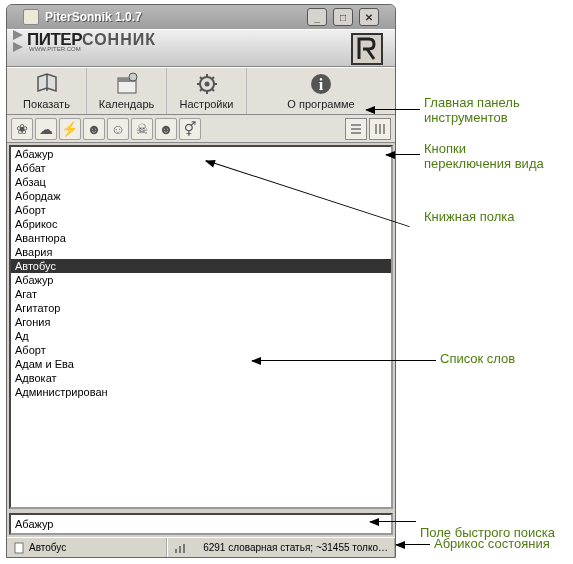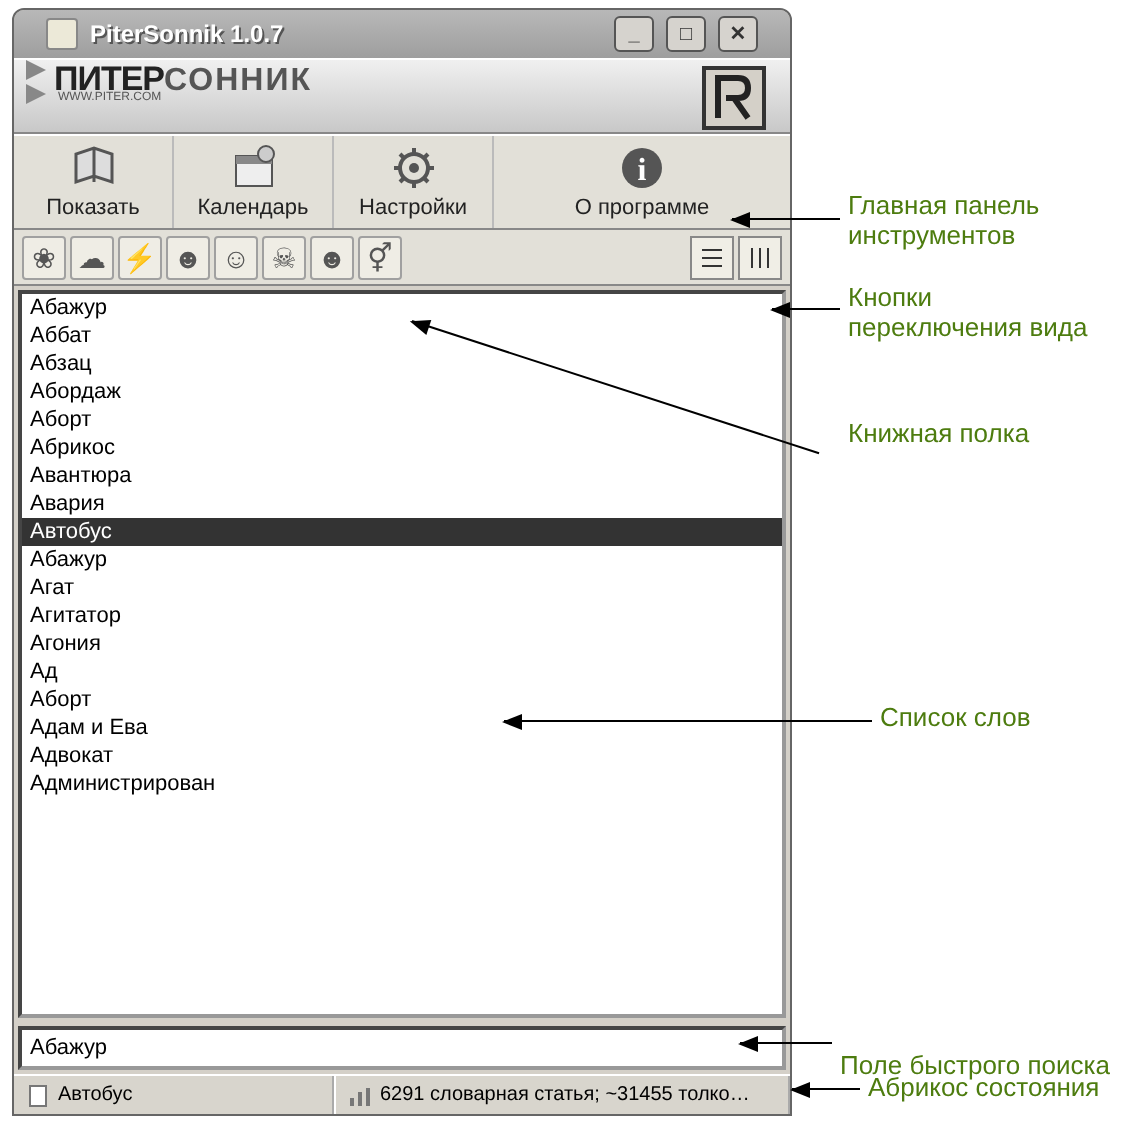--- a/index.html
+++ b/index.html
@@ -121,21 +121,21 @@
   .statusbar {
     height: 20px; background:#d8d5cd;
     border-top:1px solid #fff;
     display:flex; align-items:center; font-size:10px;
   }
   .status-seg {
     height:100%; display:flex; align-items:center; gap:4px;
     padding:0 6px; border-right:1px solid #aaa; border-left:1px solid #fff;
   }
   .status-seg:first-child { border-left:none; flex:0 0 160px;}
-  .status-seg:last-child { flex:1; min-width:0; white-space:nowrap; overflow:hidden;}
+  .status-seg:last-child { flex:1; min-width:0; white-space:nowrap; overflow:hidden;justify-content:space-between;}
   
   .callout {
     position:absolute; font-size:13px; color:#4d7c0f;
     display:flex; align-items:center;
   }
   .callout-line {
     position:absolute; height:1px; background:#000;
   }
   .callout-line::before {
     content:""; position:absolute; left:-1px; top:-3px;

